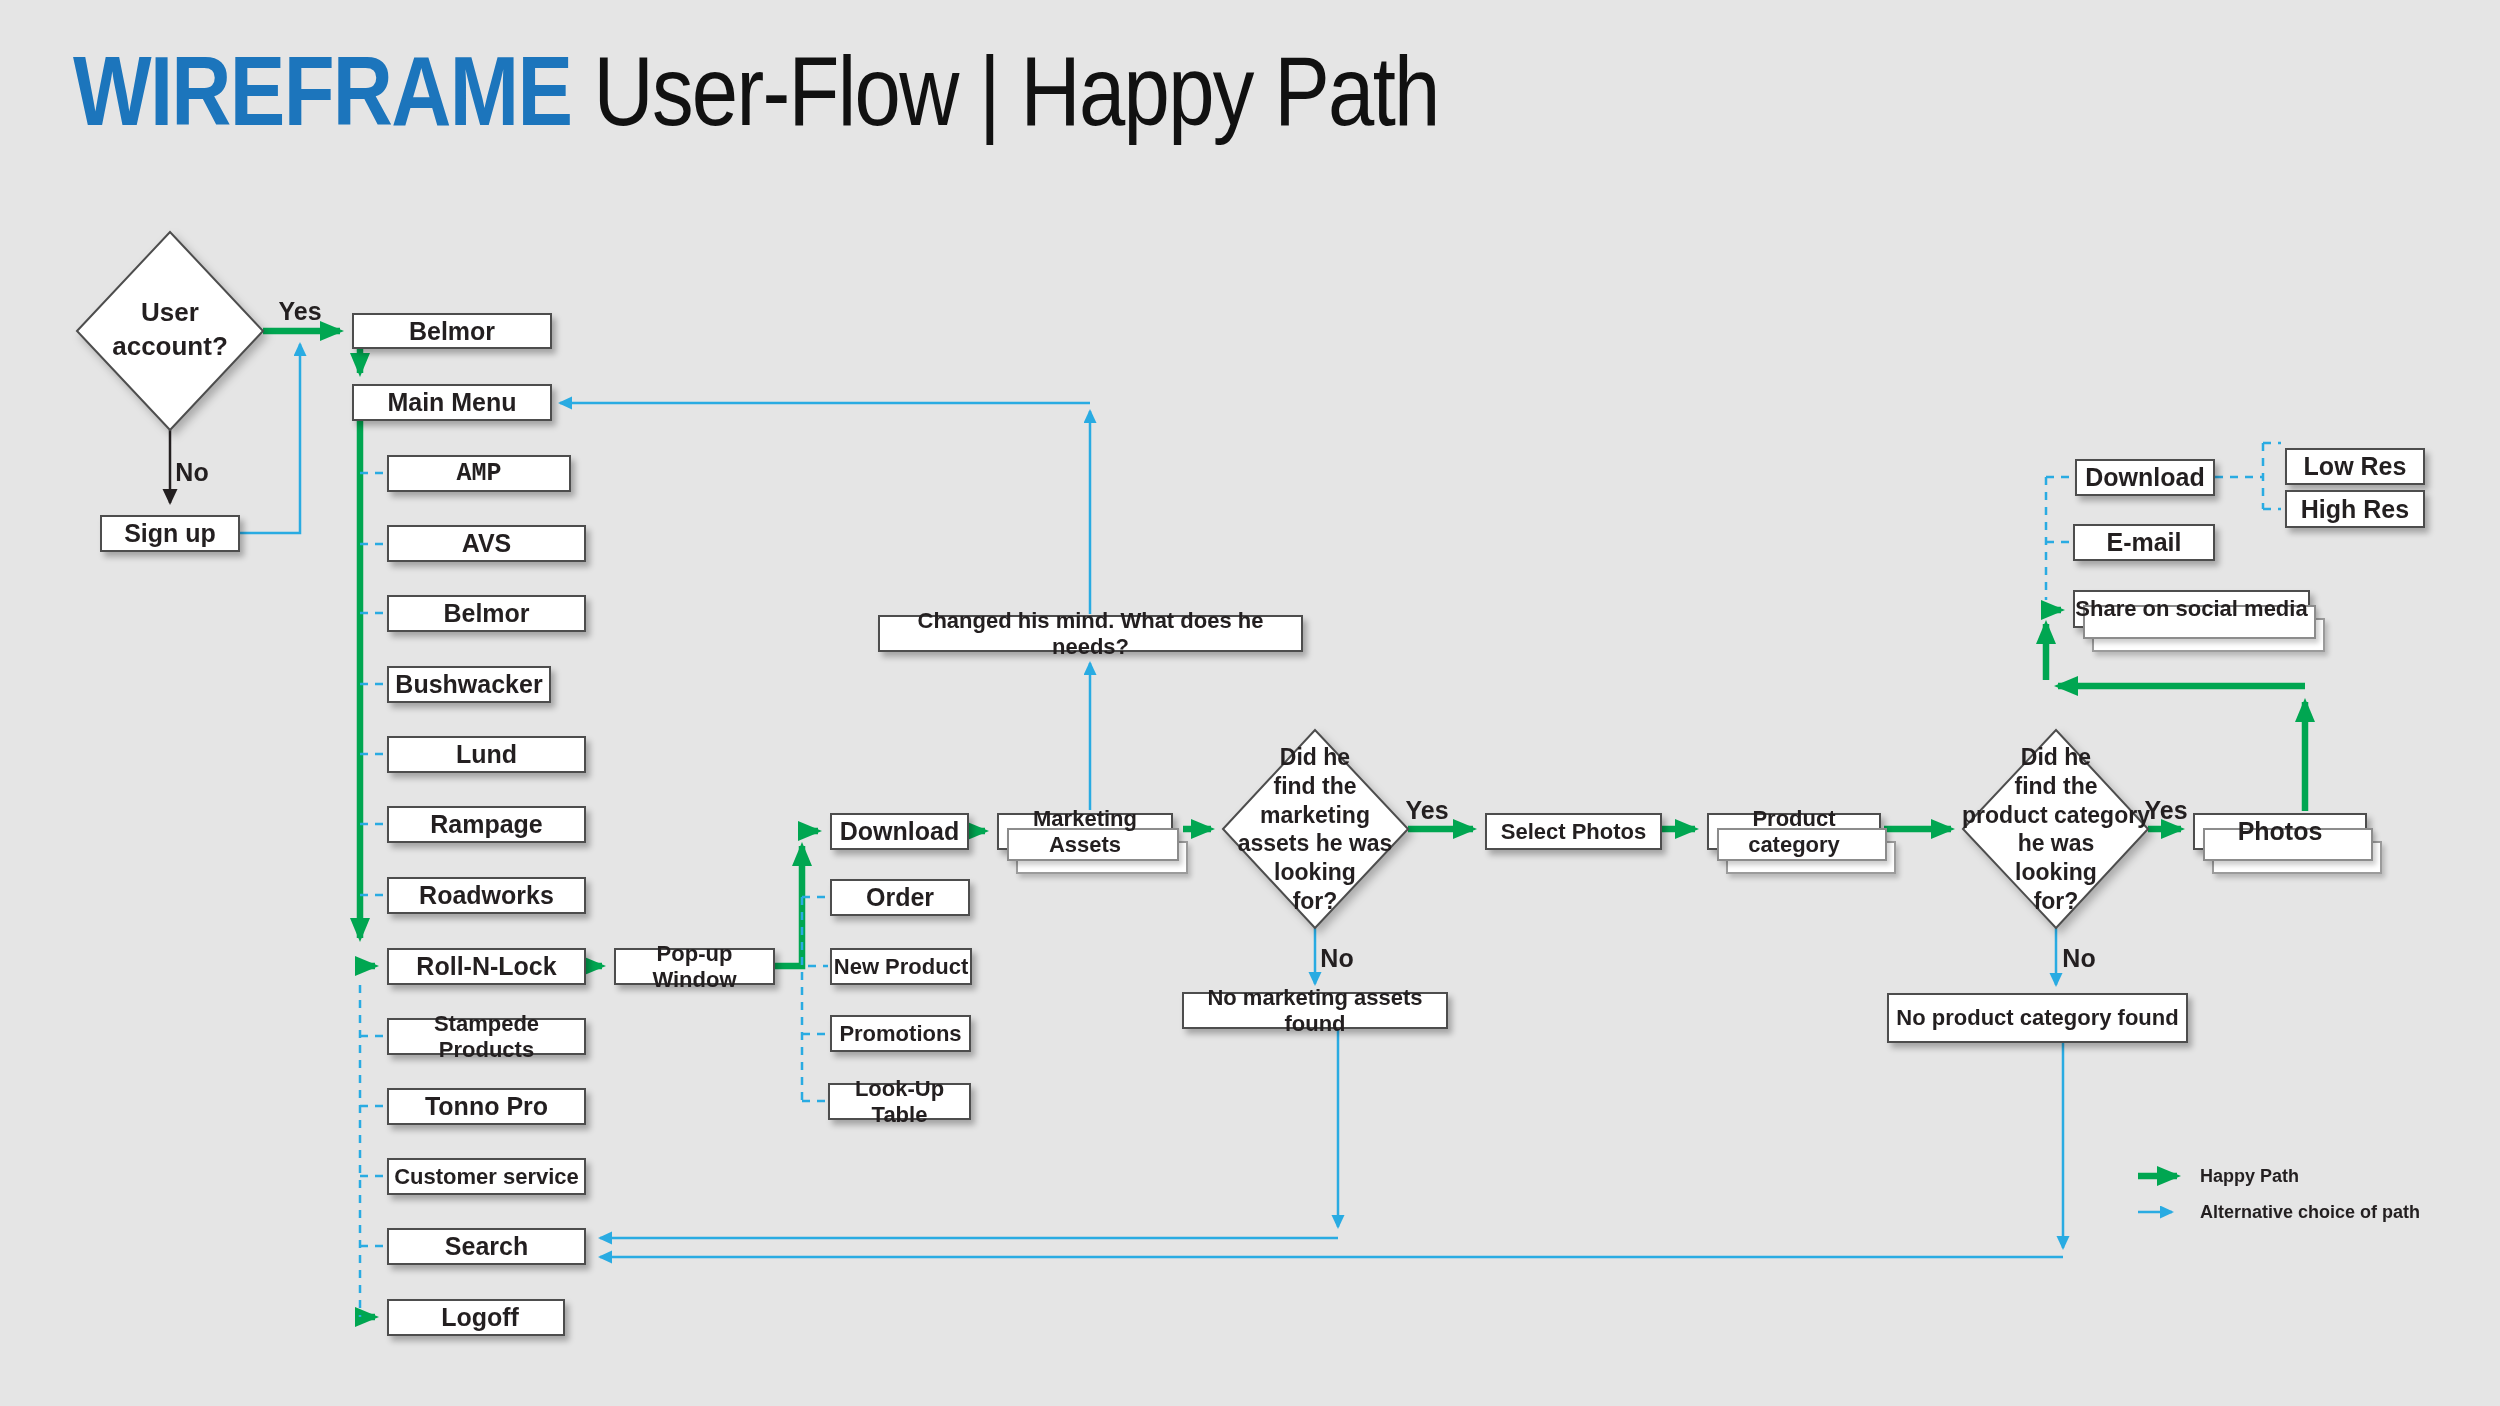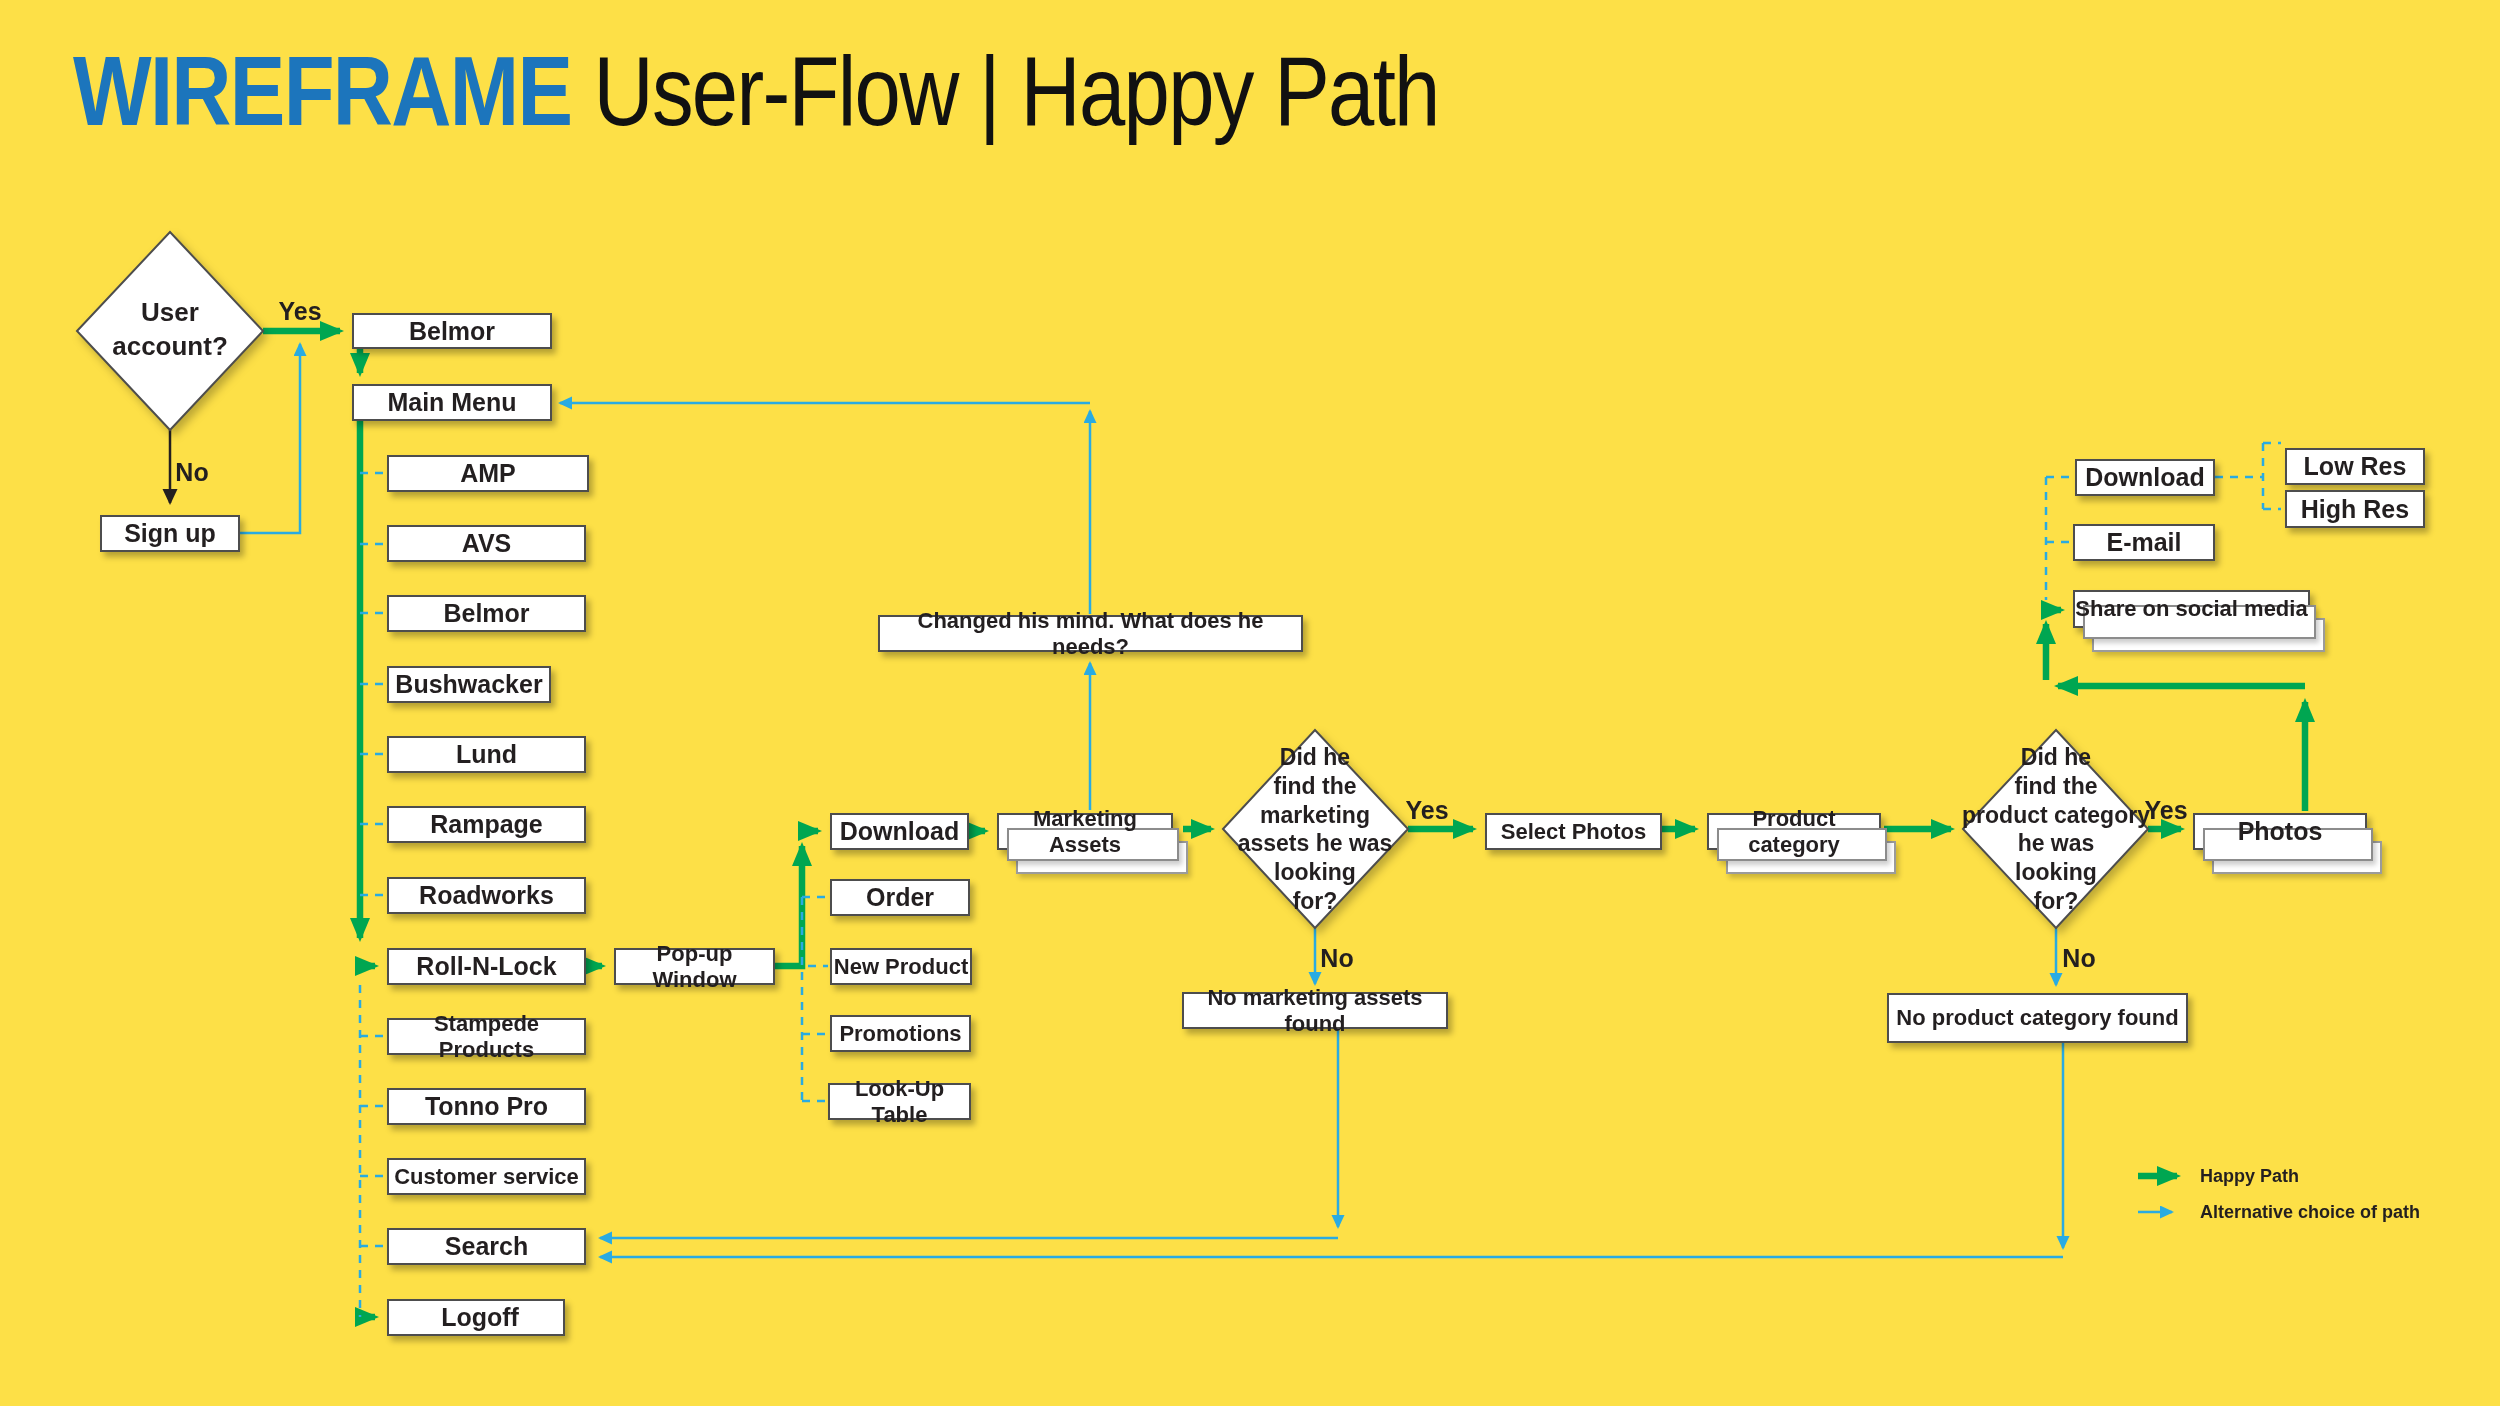--- a/index.html
+++ b/index.html
@@ -1,17 +1,17 @@
 <!DOCTYPE html>
 <html><head>
 <meta charset="utf-8">
 <style>
   html,body{margin:0;padding:0;background:#fff;}
   .stage{
-    position:relative;width:2500px;height:1406px;background:#fde047;overflow:hidden;
+    position:relative;width:2500px;height:1406px;background:#e5e5e5;overflow:hidden;
     font-family:"Liberation Sans","DejaVu Sans",sans-serif;color:#231F20;
   }
   
   .header{
     position:absolute;left:73px;top:40px;white-space:nowrap;
     font-size:98px;line-height:1.05;transform:scaleX(.85);transform-origin:left top;
     letter-spacing:-2px;
   }
   .brand{font-weight:700;color:#1C75BC;}
   .subtitle{font-weight:400;color:#111;margin-left:26px;}
@@ -162,21 +162,21 @@
   <div class="elabel" style="left:192px;top:472px;">No</div>
   <div class="elabel" style="left:1427px;top:810px;">Yes</div>
   <div class="elabel" style="left:1337px;top:958px;">No</div>
   <div class="elabel" style="left:2166px;top:810px;">Yes</div>
   <div class="elabel" style="left:2079px;top:958px;">No</div>
 
   <div class="node" style="left:352px;top:313px;width:200px;height:36px;">Belmor</div>
   <div class="node" style="left:352px;top:384px;width:200px;height:37px;">Main Menu</div>
   <div class="node" style="left:100px;top:515px;width:140px;height:37px;">Sign up</div>
 
-  <div class="node" style="left:387px;top:455px;width:202px;height:37px;">AMP</div>
+  <div class="node" style="left:387px;top:455px;width:184px;height:37px;font-family:Liberation Mono, monospace;">AMP</div>
   <div class="node" style="left:387px;top:525px;width:199px;height:37px;">AVS</div>
   <div class="node" style="left:387px;top:595px;width:199px;height:37px;">Belmor</div>
   <div class="node" style="left:387px;top:666px;width:164px;height:37px;">Bushwacker</div>
   <div class="node" style="left:387px;top:736px;width:199px;height:37px;">Lund</div>
   <div class="node" style="left:387px;top:806px;width:199px;height:37px;text-align:center;">Rampage</div>
   <div class="node" style="left:387px;top:877px;width:199px;height:37px;">Roadworks</div>
   <div class="node" style="left:387px;top:948px;width:199px;height:37px;">Roll-N-Lock</div>
   <div class="node small" style="left:387px;top:1018px;width:199px;height:37px;">Stampede Products</div>
   <div class="node" style="left:387px;top:1088px;width:199px;height:37px;">Tonno Pro</div>
   <div class="node small" style="left:387px;top:1158px;width:199px;height:37px;">Customer service</div>

